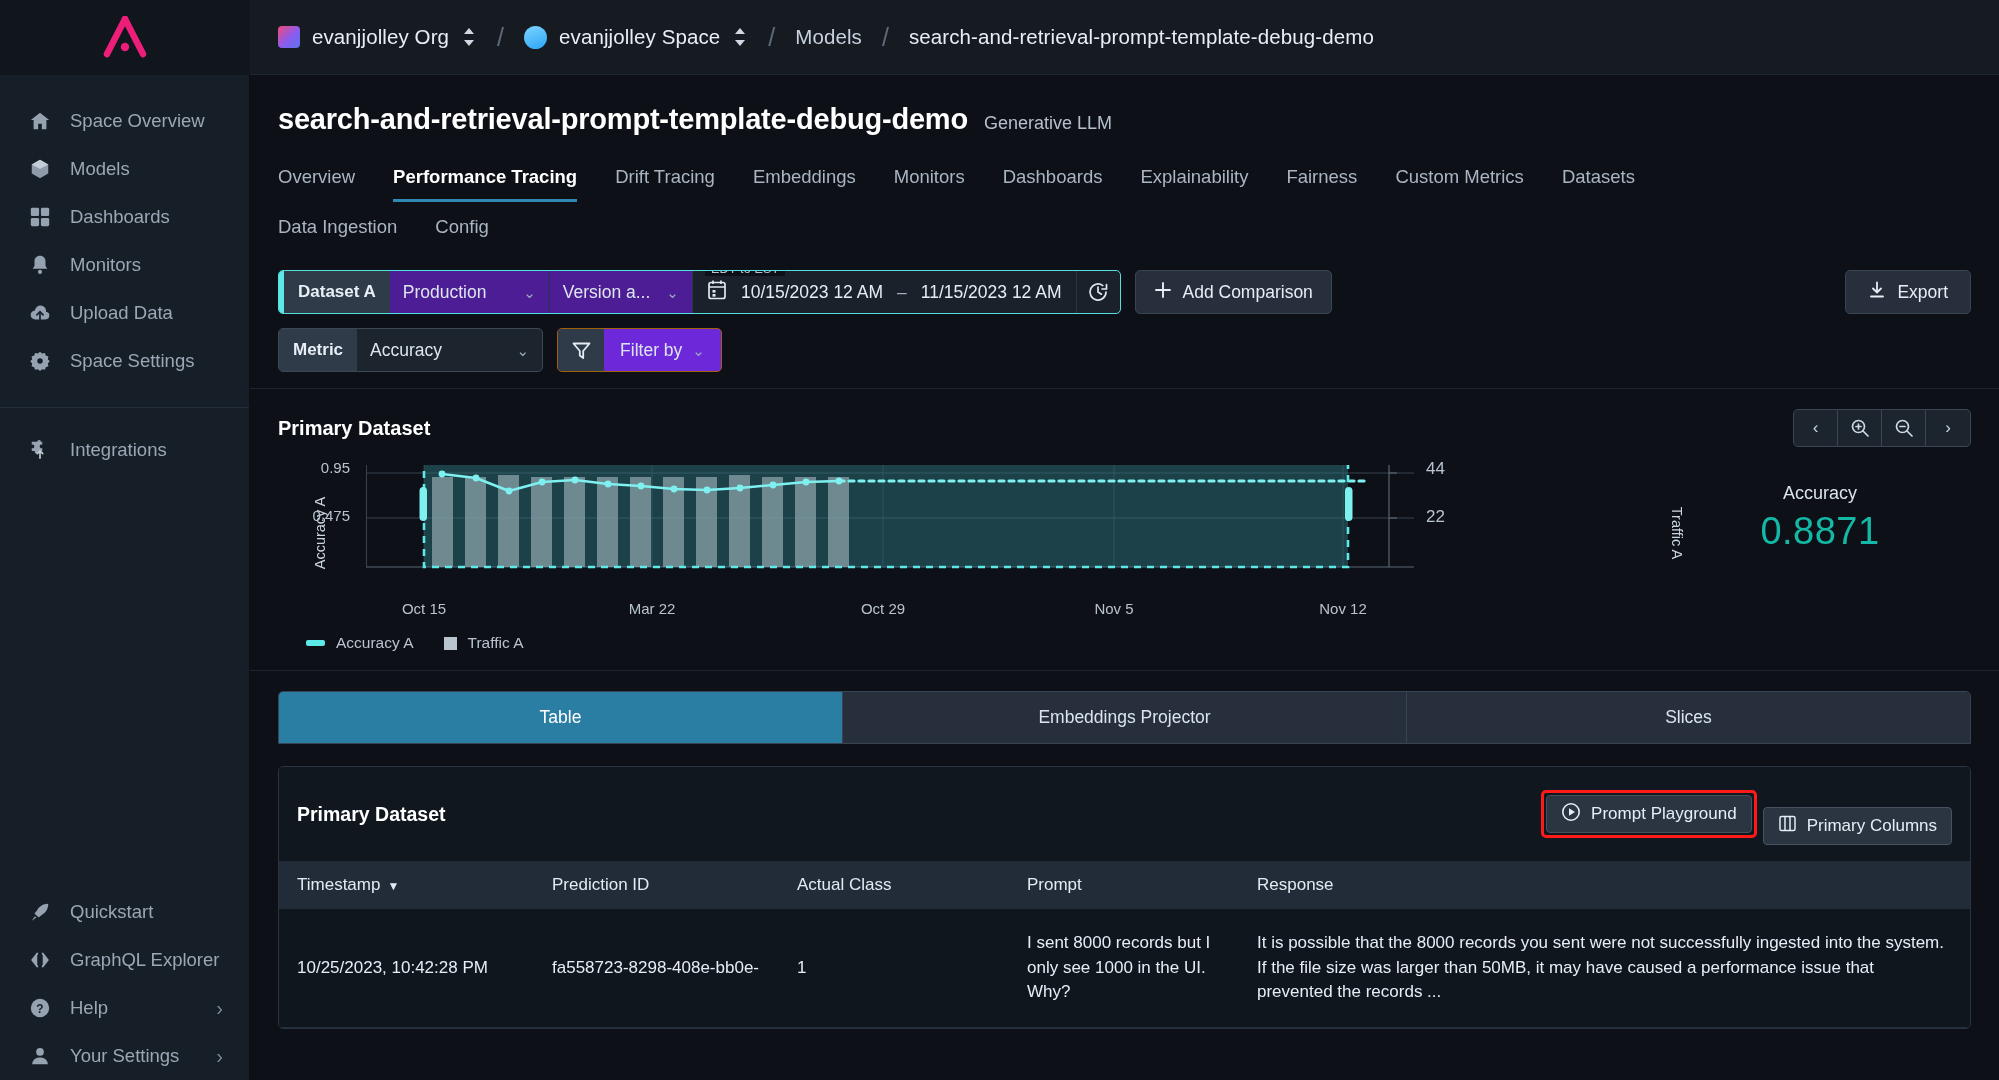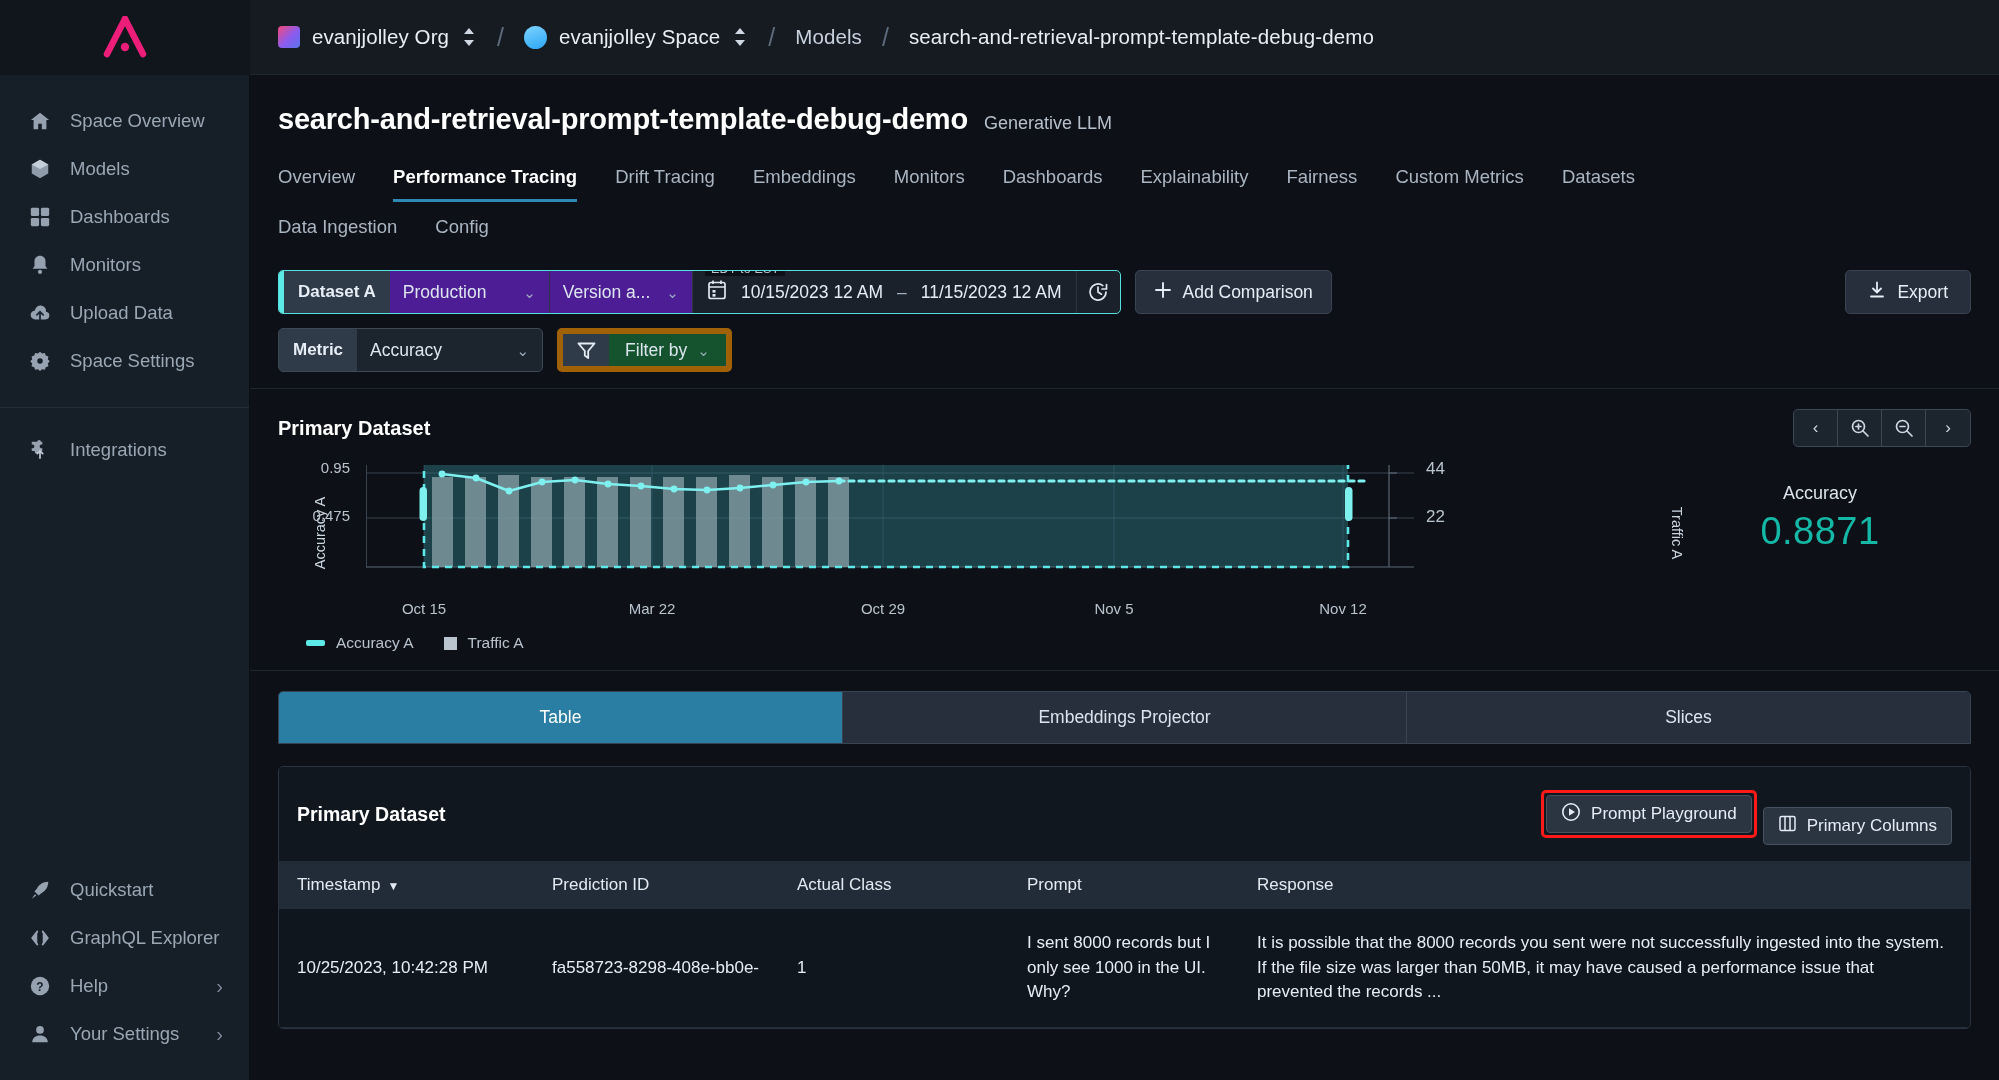--- a/index.html
+++ b/index.html
@@ -56,21 +56,21 @@
     display: flex; align-items: center; gap: 18px;
     height: 48px; padding: 0 0 0 28px;
     color: #9aa7b4; font-size: 18.5px; cursor: pointer;
     position: relative;
   }
   .nav-ico { width: 24px; height: 24px; display: flex; align-items: center; justify-content: center; flex: 0 0 24px; }
   .nav-ico svg { width: 22px; height: 22px; fill: #96a2b0; }
   .nav-sep { height: 1px; background: #232e3b; margin: 22px 0 18px 0; }
   .nav-spacer { flex: 1; }
   .nav-chev { position: absolute; right: 26px; color: #7d8a99; font-size: 20px; }
-  .bottom-nav { padding-bottom: 22px; }
+  .bottom-nav { }
 
   
   .main { flex: 1; min-width: 0; background: #0d1117; display: flex; flex-direction: column; overflow: hidden; }
 
   .title-row { display: flex; align-items: baseline; gap: 16px; padding: 28px 0 0 28px; }
   .page-title { font-size: 29px; font-weight: 700; color: #ffffff; letter-spacing: -.2px; }
   .page-sub { font-size: 18px; color: #b6c0cc; }
 
   .tabs-wrap { padding: 22px 28px 0 28px; }
   .tabs { display: flex; flex-wrap: wrap; align-items: flex-start; gap: 0; }
@@ -133,21 +133,21 @@
   .metric-badge {
     display: flex; align-items: center; padding: 0 14px;
     background: #303b49; color: #e7eef6; font-size: 17px; font-weight: 700;
   }
   .metric-select {
     display: flex; align-items: center; justify-content: space-between; gap: 50px;
     padding: 0 13px; color: #dde6ef; font-size: 17.5px; cursor: pointer; min-width: 185px;
   }
   .filter-group {
     display: flex; align-items: stretch; height: 44px;
-    border: 6px solid #a16207; border-radius: 5px; overflow: hidden; background: #14532d;
+    border: 1px solid #a16207; border-radius: 5px; overflow: hidden; background: #6d28d9;
   }
   .filter-ico-box {
     display: flex; align-items: center; justify-content: center; width: 46px;
     background: #303b49;
   }
   .filter-label {
     display: flex; align-items: center; gap: 10px; padding: 0 16px;
     color: #dce5ef; font-size: 17.5px; cursor: pointer;
   }
 

